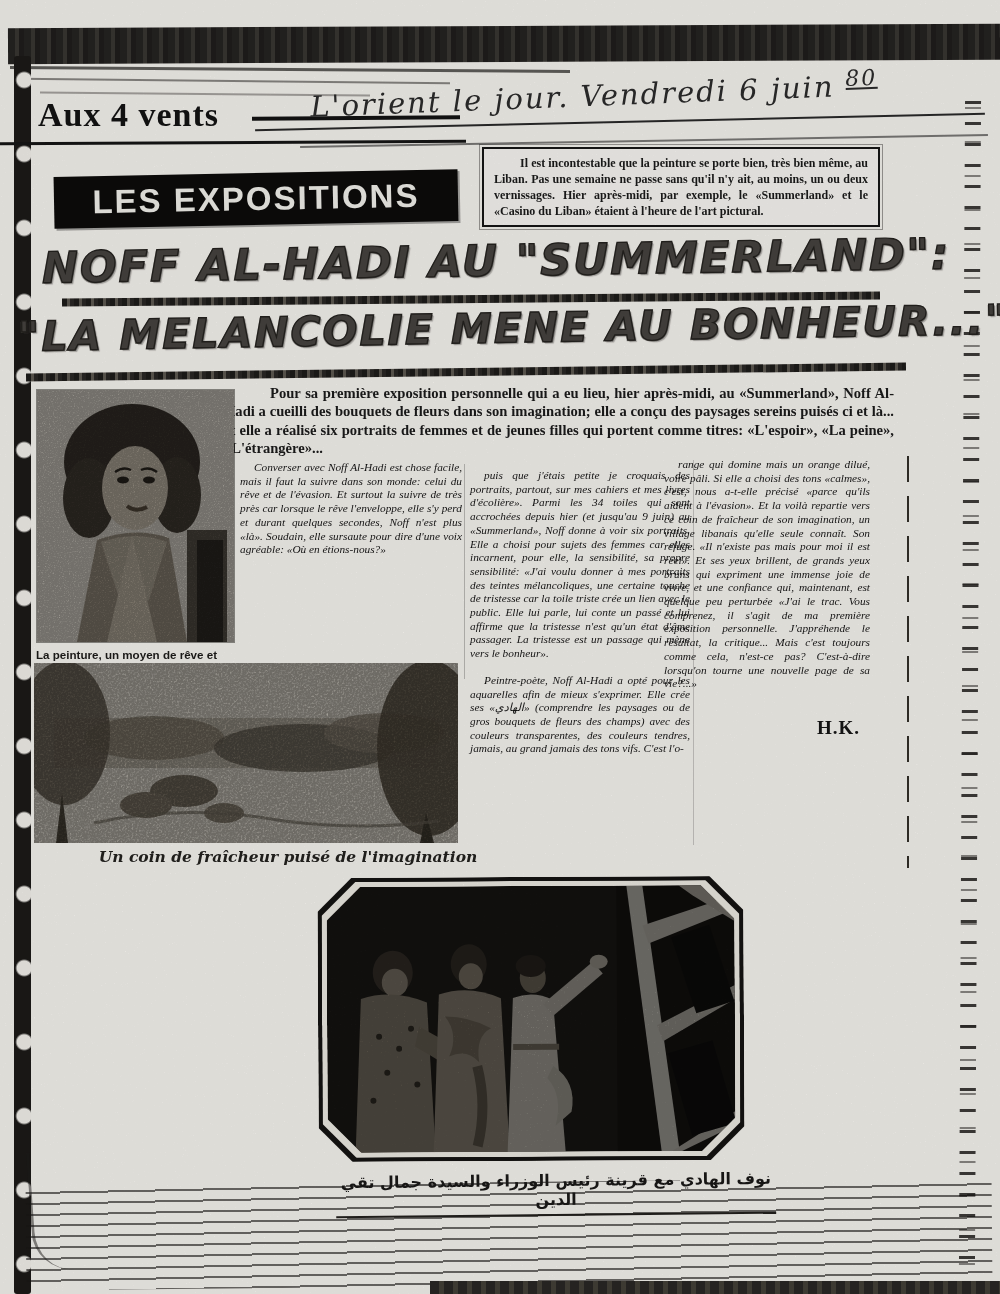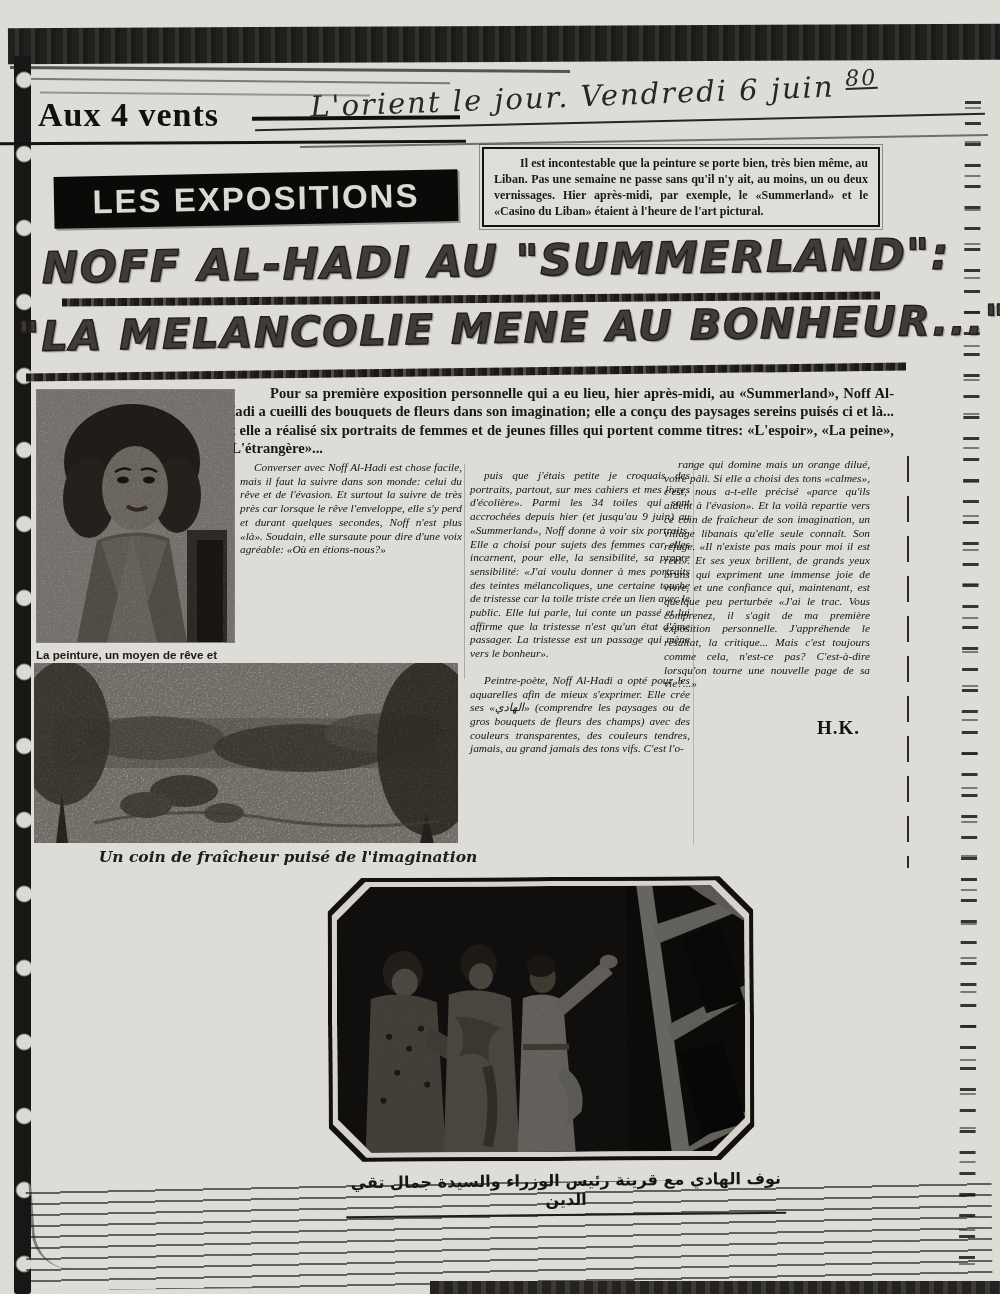--- a/index.html
+++ b/index.html
@@ -87,21 +87,21 @@
   
   figure{margin:0;padding:0;}
   .portrait-fig{position:absolute;left:36px;top:389px;width:197px;}
   .portrait-fig svg{display:block;border:1px solid rgba(40,38,34,.5);}
   .fig-caption-sans{font-family:"Liberation Sans", sans-serif;font-weight:bold;
     font-size:11.6px;margin-top:5px;color:#1d1c1a;}
   .landscape-fig{position:absolute;left:34px;top:663px;width:508px;}
   .landscape-fig svg{display:block;}
   .fig-caption-italic{font-style:italic;font-weight:bold;font-size:15.5px;text-align:center;
     margin-top:4px;color:#23221f;font-family:"DejaVu Serif", serif;}
-  .event-fig{position:absolute;left:328px;top:877px;width:476px;}
+  .event-fig{position:absolute;left:318px;top:877px;width:476px;}
   .oct{clip-path:polygon(34px 0,calc(100% - 34px) 0,100% 34px,100% calc(100% - 34px),
        calc(100% - 34px) 100%,34px 100%,0 calc(100% - 34px),0 34px);}
   .photo-frame{width:426px;height:284px;background:#151412;padding:0;transform:rotate(-.3deg);}
   .photo-frame-inner{position:absolute;inset:4px;background:#efece5;}
   .photo-frame-photo{position:absolute;inset:9px;overflow:hidden;}
   .photo-frame-photo svg{display:block;width:100%;height:100%;}
   .arabic-caption{direction:rtl;text-align:center;font-family:"DejaVu Sans", sans-serif;
     font-weight:bold;font-size:16px;color:#1a1918;margin:10px 18px 0 18px;
     padding-bottom:5px;border-bottom:2px solid #23211e;transform:rotate(-.6deg);}
 </style>

